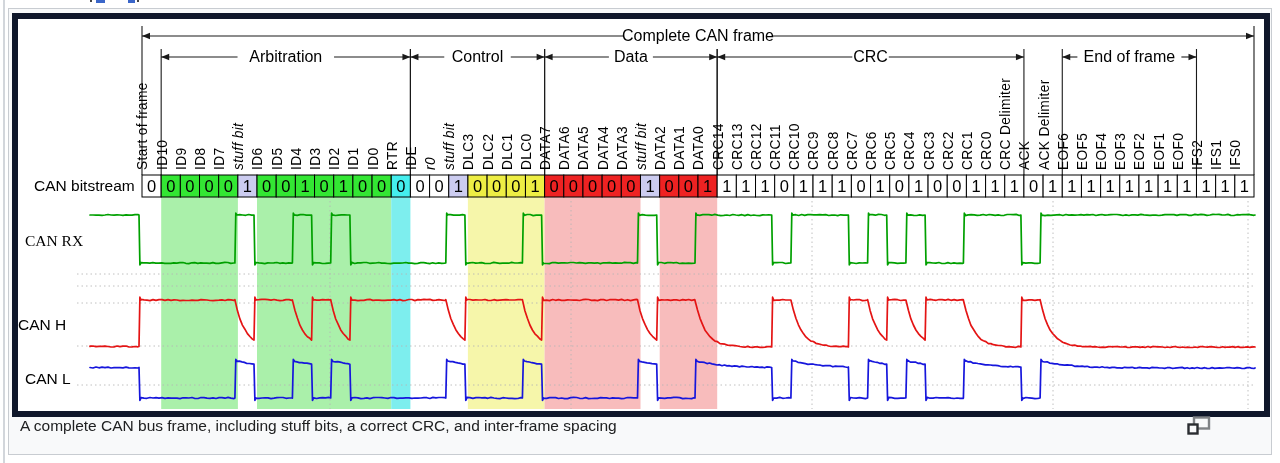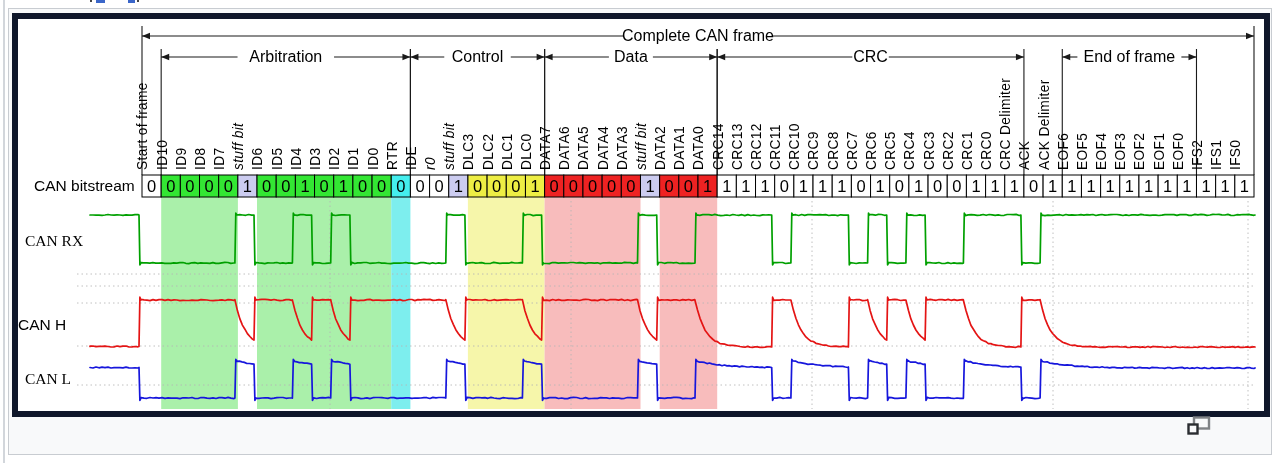--- a/index.html
+++ b/index.html
@@ -9,21 +9,21 @@
   .cut{position:absolute;top:0;}
   .thumb{position:absolute;left:8px;top:8px;width:1262px;height:445px;margin:0;
          border:1px solid #c8ccd1;background:#f8f9fa;}
   .image-frame{position:absolute;left:3px;top:4px;width:1246px;height:392px;
          border:6px solid #0f172a;background:#fff;cursor:pointer;}
   .image-frame svg{position:absolute;left:0;top:0;pointer-events:none;}
   .rowlabel{position:absolute;font-size:15.5px;color:#000;white-space:nowrap;line-height:18px;}
   .rl-bitstream{left:8px;top:158px;width:100px;text-align:right;margin-left:8px;}
   .rl-rx{left:7px;top:213px;font-family:Liberation Serif, serif;}
   .rl-h{left:0;top:297px;}
-  .rl-l{left:7px;top:351px;font-family:Liberation Serif, serif;}
+  .rl-l{left:7px;top:351px;}
   figcaption{position:absolute;left:11px;top:407px;width:1160px;font-size:15.5px;
          color:#202122;line-height:19px;}
   .magnify{position:absolute;left:1177px;top:405px;width:28px;height:24px;display:block;}
   text{font-family:"Liberation Sans","DejaVu Sans",sans-serif;}
 </style>
 </head>
 <body>
 
 <div class="page">
   <div class="left-rule"></div>
@@ -280,20 +280,23 @@
           </g>
           <path d="M85.0,210.0L85.0,210.0L88.0,210.0L91.0,210.1L94.0,210.1L97.0,210.4L100.0,210.0L103.0,209.5L106.0,210.0L109.0,210.1L112.0,209.9L115.0,210.0L118.0,210.4L121.0,209.9L124.0,210.2L127.0,210.2L130.0,209.6L133.0,209.6L134.0,210.0L134.0,210.0L134.9,259.8L135.8,258.0L135.8,257.7L138.8,257.9L141.8,257.9L144.8,258.1L147.8,257.6L150.8,258.1L153.8,258.1L156.8,257.9L159.8,258.4L162.8,258.4L165.8,258.3L168.8,257.8L171.8,258.1L174.8,257.7L177.8,257.5L180.8,258.3L183.8,258.6L186.8,257.8L189.8,257.6L192.8,258.3L195.8,257.8L198.8,258.1L201.8,258.1L204.8,258.4L207.8,257.6L210.8,258.4L213.8,258.4L216.8,257.9L219.8,257.4L222.8,257.5L225.8,258.4L228.8,258.0L229.9,258.0L229.9,258.0L230.8,208.2L231.7,210.0L231.7,210.0L234.7,209.7L237.7,210.0L240.7,210.3L243.7,209.5L246.7,210.2L249.0,210.0L249.0,210.0L249.9,259.8L250.8,258.0L250.8,257.5L253.8,257.9L256.8,258.2L259.8,258.6L262.8,257.9L265.8,258.0L268.8,257.8L271.8,257.5L274.8,258.3L277.8,257.9L280.8,258.3L283.8,257.8L286.8,258.1L287.4,258.0L287.4,258.0L288.3,208.2L289.2,210.0L289.2,209.8L292.2,210.4L295.2,209.6L298.2,209.5L301.2,210.2L304.2,210.1L306.6,210.0L306.6,210.0L307.5,259.8L308.4,258.0L308.4,257.6L311.4,257.8L314.4,257.9L317.4,258.5L320.4,258.4L323.4,258.2L325.7,258.0L325.7,258.0L326.6,208.2L327.5,210.0L327.5,209.9L330.5,210.5L333.5,210.1L336.5,209.9L339.5,209.8L342.5,210.0L344.9,210.0L344.9,210.0L345.8,259.8L346.7,258.0L346.7,257.4L349.7,258.5L352.7,257.8L355.7,257.9L358.7,257.5L361.7,257.5L364.7,258.3L367.7,258.1L370.7,258.0L373.7,257.5L376.7,258.1L379.7,258.1L382.7,258.5L385.7,258.6L388.7,258.1L391.7,258.1L394.7,258.1L397.7,258.0L400.7,257.5L403.7,258.2L406.7,258.2L409.7,258.6L412.7,258.3L415.7,257.6L418.7,257.6L421.7,258.2L424.7,258.6L427.7,257.8L430.7,258.5L433.7,257.9L436.7,258.3L439.7,258.2L440.8,258.0L440.8,258.0L441.7,208.2L442.6,210.0L442.6,209.5L445.6,209.7L448.6,210.2L451.6,210.0L454.6,210.2L457.6,209.7L459.9,210.0L459.9,210.0L460.8,259.8L461.7,258.0L461.7,258.3L464.7,257.8L467.7,257.5L470.7,258.1L473.7,257.9L476.7,257.6L479.7,258.4L482.7,258.5L485.7,258.3L488.7,257.4L491.7,257.9L494.7,258.4L497.7,258.1L500.7,258.2L503.7,258.2L506.7,257.4L509.7,258.0L512.7,258.0L515.7,257.6L517.4,258.0L517.4,258.0L518.3,208.2L519.2,210.0L519.2,210.4L522.2,209.5L525.2,209.5L528.2,210.6L531.2,210.1L534.2,210.2L536.6,210.0L536.6,210.0L537.5,259.8L538.4,258.0L538.4,258.4L541.4,258.5L544.4,258.6L547.4,257.5L550.4,257.6L553.4,258.1L556.4,257.9L559.4,257.9L562.4,258.0L565.4,257.5L568.4,257.5L571.4,258.0L574.4,257.7L577.4,257.9L580.4,258.3L583.4,257.9L586.4,257.8L589.4,258.1L592.4,257.8L595.4,258.6L598.4,257.8L601.4,257.9L604.4,257.7L607.4,258.2L610.4,257.8L613.4,258.1L616.4,258.2L619.4,257.4L622.4,257.6L625.4,257.6L628.4,258.4L631.4,257.6L632.5,258.0L632.5,258.0L633.4,208.2L634.3,210.0L634.3,210.4L637.3,209.6L640.3,210.2L643.3,210.4L646.3,210.3L649.3,210.4L651.7,210.0L651.7,210.0L652.6,259.8L653.5,258.0L653.5,257.5L656.5,257.5L659.5,258.3L662.5,257.7L665.5,257.5L668.5,257.8L671.5,257.5L674.5,258.5L677.5,258.2L680.5,258.3L683.5,258.1L686.5,258.3L689.5,258.2L690.0,258.0L690.0,258.0L690.9,208.2L691.8,210.0L691.8,209.9L694.8,210.3L697.8,209.7L700.8,209.6L703.8,209.6L706.8,210.2L709.8,209.4L712.8,210.1L715.8,210.6L718.8,210.4L721.8,210.0L724.8,210.5L727.8,209.5L730.8,210.0L733.8,210.3L736.8,209.7L739.8,210.6L742.8,209.6L745.8,210.5L748.8,210.0L751.8,210.5L754.8,210.6L757.8,209.9L760.8,210.0L763.8,209.9L766.7,210.0L766.7,210.0L767.6,259.8L768.5,258.0L768.5,257.5L771.5,257.6L774.5,257.5L777.5,257.5L780.5,258.5L783.5,258.1L785.9,258.0L785.9,258.0L786.8,208.2L787.7,210.0L787.7,210.1L790.7,209.7L793.7,210.5L796.7,209.5L799.7,210.4L802.7,209.7L805.7,209.5L808.7,209.9L811.7,209.9L814.7,209.6L817.7,209.8L820.7,209.6L823.7,210.5L826.7,210.1L829.7,210.0L832.7,210.6L835.7,209.8L838.7,210.1L841.7,210.1L843.4,210.0L843.4,210.0L844.3,259.8L845.2,258.0L845.2,257.7L848.2,258.0L851.2,258.5L854.2,257.8L857.2,258.0L860.2,257.9L862.6,258.0L862.6,258.0L863.5,208.2L864.4,210.0L864.4,209.6L867.4,209.7L870.4,210.2L873.4,209.4L876.4,209.5L879.4,210.3L881.7,210.0L881.7,210.0L882.6,259.8L883.5,258.0L883.5,257.6L886.5,257.7L889.5,257.9L892.5,258.3L895.5,258.1L898.5,258.1L900.9,258.0L900.9,258.0L901.8,208.2L902.7,210.0L902.7,210.2L905.7,209.9L908.7,210.3L911.7,210.5L914.7,209.8L917.7,210.3L920.1,210.0L920.1,210.0L921.0,259.8L921.9,258.0L921.9,257.5L924.9,257.6L927.9,258.0L930.9,258.2L933.9,257.5L936.9,258.5L939.9,258.5L942.9,257.6L945.9,258.5L948.9,257.9L951.9,258.3L954.9,258.1L957.9,258.3L958.4,258.0L958.4,258.0L959.3,208.2L960.2,210.0L960.2,210.6L963.2,209.9L966.2,209.7L969.2,209.8L972.2,210.3L975.2,210.2L978.2,209.5L981.2,210.3L984.2,209.5L987.2,209.9L990.2,210.3L993.2,209.9L996.2,210.5L999.2,210.3L1002.2,209.5L1005.2,209.5L1008.2,209.6L1011.2,209.4L1014.2,210.5L1015.9,210.0L1015.9,210.0L1016.8,259.8L1017.7,258.0L1017.7,257.7L1020.7,258.2L1023.7,257.8L1026.7,257.8L1029.7,258.3L1032.7,258.3L1035.1,258.0L1035.1,258.0L1036.0,208.2L1036.9,210.0L1036.9,210.1L1039.9,210.6L1042.9,210.1L1045.9,210.4L1048.9,210.1L1051.9,209.9L1054.9,209.7L1057.9,210.5L1060.9,209.5L1063.9,210.1L1066.9,209.9L1069.9,210.2L1072.9,210.0L1075.9,209.6L1078.9,210.2L1081.9,209.7L1084.9,209.8L1087.9,209.5L1090.9,210.5L1093.9,209.9L1096.9,209.5L1099.9,210.1L1102.9,209.9L1105.9,209.6L1108.9,209.5L1111.9,209.5L1114.9,209.9L1117.9,210.5L1120.9,209.9L1123.9,210.5L1126.9,209.8L1129.9,209.8L1132.9,210.1L1135.9,209.4L1138.9,209.8L1141.9,210.1L1144.9,210.4L1147.9,210.2L1150.9,210.2L1153.9,210.5L1156.9,210.2L1159.9,209.6L1162.9,209.5L1165.9,209.6L1168.9,209.7L1171.9,210.4L1174.9,209.6L1177.9,209.6L1180.9,209.5L1183.9,210.4L1186.9,210.3L1189.9,209.4L1192.9,209.8L1195.9,209.4L1198.9,209.7L1201.9,210.4L1204.9,210.0L1207.9,209.4L1210.9,209.5L1213.9,209.4L1216.9,209.9L1219.9,210.0L1222.9,209.4L1225.9,210.4L1228.9,210.5L1231.9,209.7L1234.9,209.8L1237.9,209.5L1240.9,209.6L1243.9,209.4L1246.0,210.0L1246.0,209.9L1249.0,210.3L1250.0,210.0" fill="none" stroke="#00a000" stroke-width="1.7" stroke-linejoin="round" stroke-linecap="round"></path>
           <path d="M85.0,341.5L85.0,341.1L88.0,341.0L91.0,341.6L94.0,341.3L97.0,341.3L100.0,341.2L103.0,341.5L106.0,342.0L109.0,341.9L112.0,341.0L115.0,341.7L118.0,341.2L121.0,341.0L124.0,342.0L127.0,341.9L130.0,341.5L133.0,341.8L134.0,341.5L134.0,341.5L134.9,292.2L136.0,295.0L136.0,294.4L139.0,294.9L142.0,295.2L145.0,295.6L148.0,294.6L151.0,295.4L154.0,294.6L157.0,294.6L160.0,295.4L163.0,294.6L166.0,295.3L169.0,294.8L172.0,295.0L175.0,295.6L178.0,295.3L181.0,295.5L184.0,295.5L187.0,295.2L190.0,295.4L193.0,295.3L196.0,294.6L199.0,294.8L202.0,295.0L205.0,295.5L208.0,295.6L211.0,295.4L214.0,295.2L217.0,294.8L220.0,295.5L223.0,294.6L226.0,294.9L229.0,295.4L229.9,295.0L229.9,294.6L232.4,305.6L234.9,313.9L237.4,320.1L239.9,324.2L242.4,328.6L244.9,331.5L247.4,334.1L249.0,335.1L249.0,335.1L249.9,292.2L251.0,295.0L251.0,294.8L254.0,294.7L257.0,294.4L260.0,294.4L263.0,294.6L266.0,295.2L269.0,294.5L272.0,295.1L275.0,295.6L278.0,295.3L281.0,294.6L284.0,294.6L287.0,295.3L287.4,295.0L287.4,295.1L289.9,305.2L292.4,313.0L294.9,320.2L297.4,325.0L299.9,328.9L302.4,331.7L304.9,333.3L306.6,335.1L306.6,335.1L307.5,292.2L308.6,295.0L308.6,294.6L311.6,295.2L314.6,295.2L317.6,294.6L320.6,294.9L323.6,294.7L325.7,295.0L325.7,294.7L328.2,305.5L330.7,314.0L333.2,319.3L335.7,324.9L338.2,328.5L340.7,331.1L343.2,334.3L344.9,335.1L344.9,335.1L345.8,292.2L346.9,295.0L346.9,295.1L349.9,295.2L352.9,295.6L355.9,295.4L358.9,295.4L361.9,294.6L364.9,294.4L367.9,295.4L370.9,295.2L373.9,295.1L376.9,295.3L379.9,295.3L382.9,295.1L385.9,295.1L388.9,294.6L391.9,295.3L394.9,294.6L397.9,295.6L400.9,295.3L403.9,294.5L406.9,294.5L409.9,295.6L412.9,294.6L415.9,294.9L418.9,294.4L421.9,294.7L424.9,294.4L427.9,295.4L430.9,295.1L433.9,294.7L436.9,295.1L439.9,295.5L440.8,295.0L440.8,294.6L443.3,305.1L445.8,313.5L448.3,319.3L450.8,324.7L453.3,328.5L455.8,331.6L458.3,333.8L459.9,335.1L459.9,335.1L460.8,292.2L461.9,295.0L461.9,294.4L464.9,294.5L467.9,295.2L470.9,294.9L473.9,295.0L476.9,295.0L479.9,294.5L482.9,295.4L485.9,295.5L488.9,294.7L491.9,295.4L494.9,295.1L497.9,294.8L500.9,294.7L503.9,294.9L506.9,295.0L509.9,295.0L512.9,294.6L515.9,294.5L517.4,295.0L517.4,294.6L519.9,305.8L522.4,313.3L524.9,320.0L527.4,325.0L529.9,328.8L532.4,331.1L534.9,334.0L536.6,335.1L536.6,335.1L537.5,292.2L538.6,295.0L538.6,295.4L541.6,295.2L544.6,295.6L547.6,294.5L550.6,295.3L553.6,294.6L556.6,295.4L559.6,295.4L562.6,294.8L565.6,295.0L568.6,295.1L571.6,295.2L574.6,295.5L577.6,294.7L580.6,294.4L583.6,294.5L586.6,295.4L589.6,295.2L592.6,295.6L595.6,294.6L598.6,294.6L601.6,295.5L604.6,294.7L607.6,294.5L610.6,294.6L613.6,295.1L616.6,294.4L619.6,295.5L622.6,294.7L625.6,295.6L628.6,294.9L631.6,294.4L632.5,295.0L632.5,294.7L635.0,305.8L637.5,313.6L640.0,319.4L642.5,324.6L645.0,328.5L647.5,331.3L650.0,333.7L651.7,335.1L651.7,335.1L652.6,292.2L653.7,295.0L653.7,295.4L656.7,294.8L659.7,295.0L662.7,294.9L665.7,295.4L668.7,294.9L671.7,294.8L674.7,295.5L677.7,294.6L680.7,295.1L683.7,294.5L686.7,295.4L689.7,294.7L690.0,295.0L690.0,295.5L692.5,305.0L695.0,313.3L697.5,319.3L700.0,325.2L702.5,328.4L705.0,331.7L707.5,334.0L710.0,336.1L712.5,336.7L715.0,338.6L717.5,338.9L720.0,339.2L722.5,340.1L725.0,340.4L727.5,340.4L730.0,340.6L732.5,341.0L735.0,341.5L737.5,341.9L740.0,342.2L742.5,341.4L745.0,342.1L747.5,342.3L750.0,341.8L752.5,341.9L755.0,342.3L757.5,342.3L760.0,342.2L762.5,341.7L765.0,341.6L766.7,342.0L766.7,342.0L767.6,292.2L768.7,295.0L768.7,295.4L771.7,295.1L774.7,295.1L777.7,294.5L780.7,295.0L783.7,295.0L785.9,295.0L785.9,295.0L788.4,305.1L790.9,313.3L793.4,319.8L795.9,324.8L798.4,328.6L800.9,331.9L803.4,334.1L805.9,336.1L808.4,336.5L810.9,338.3L813.4,338.8L815.9,339.5L818.4,340.2L820.9,340.0L823.4,341.0L825.9,341.5L828.4,341.3L830.9,341.2L833.4,341.7L835.9,341.6L838.4,341.2L840.9,341.6L843.4,341.7L843.4,341.9L843.4,341.9L844.3,292.2L845.4,295.0L845.4,294.5L848.4,295.0L851.4,294.7L854.4,294.5L857.4,295.6L860.4,295.3L862.6,295.0L862.6,294.6L865.1,305.4L867.6,313.8L870.1,319.4L872.6,324.7L875.1,328.6L877.6,331.3L880.1,334.3L881.7,335.1L881.7,335.1L882.6,292.2L883.7,295.0L883.7,294.8L886.7,294.7L889.7,294.4L892.7,294.7L895.7,295.5L898.7,295.1L900.9,295.0L900.9,295.0L903.4,305.2L905.9,313.9L908.4,320.0L910.9,325.0L913.4,328.6L915.9,331.3L918.4,333.3L920.1,335.1L920.1,335.1L921.0,292.2L922.1,295.0L922.1,295.0L925.1,294.4L928.1,294.9L931.1,295.3L934.1,294.5L937.1,294.6L940.1,295.2L943.1,294.4L946.1,295.3L949.1,294.7L952.1,295.3L955.1,294.8L958.1,294.6L958.4,295.0L958.4,295.2L960.9,305.2L963.4,313.3L965.9,320.3L968.4,324.3L970.9,328.3L973.4,331.7L975.9,334.4L978.4,335.7L980.9,336.6L983.4,338.6L985.9,338.6L988.4,339.7L990.9,340.1L993.4,340.5L995.9,340.5L998.4,341.0L1000.9,341.9L1003.4,341.6L1005.9,341.8L1008.4,342.2L1010.9,342.3L1013.4,341.4L1015.9,341.7L1015.9,341.9L1015.9,341.9L1016.8,292.2L1017.9,295.0L1017.9,295.3L1020.9,295.4L1023.9,294.8L1026.9,294.9L1029.9,295.3L1032.9,294.8L1035.1,295.0L1035.1,294.7L1037.6,305.1L1040.1,313.7L1042.6,319.9L1045.1,325.1L1047.6,328.5L1050.1,331.2L1052.6,333.8L1055.1,335.4L1057.6,337.2L1060.1,338.1L1062.6,339.0L1065.1,340.0L1067.6,340.4L1070.1,340.2L1072.6,341.1L1075.1,341.0L1077.6,341.7L1080.1,341.6L1082.6,341.7L1085.1,341.4L1087.6,341.9L1090.1,341.6L1092.6,342.0L1095.1,342.3L1097.6,342.1L1100.1,342.4L1102.6,341.9L1105.1,341.5L1107.6,341.8L1110.1,341.5L1112.6,341.6L1115.1,341.9L1117.6,342.0L1120.1,341.6L1122.6,342.5L1125.1,342.3L1127.6,341.9L1130.1,341.8L1132.6,341.9L1135.1,342.4L1137.6,341.9L1140.1,342.5L1142.6,341.5L1145.1,342.3L1147.6,341.7L1150.1,341.7L1152.6,341.8L1155.1,341.9L1157.6,342.0L1160.1,342.5L1162.6,342.0L1165.1,342.5L1167.6,341.9L1170.1,341.5L1172.6,342.2L1175.1,342.5L1177.6,342.0L1180.1,342.5L1182.6,342.1L1185.1,342.5L1187.6,342.5L1190.1,342.0L1192.6,342.5L1195.1,341.6L1197.6,341.7L1200.1,342.0L1202.6,342.1L1205.1,341.7L1207.6,341.9L1210.1,342.2L1212.6,342.4L1215.1,342.5L1217.6,341.7L1220.1,342.4L1222.6,342.0L1225.1,342.1L1227.6,341.6L1230.1,342.4L1232.6,341.7L1235.1,342.3L1237.6,342.4L1240.1,342.2L1242.6,341.9L1245.1,342.5L1246.0,342.0L1246.0,342.2L1249.0,341.8L1250.0,342.0" fill="none" stroke="#e41414" stroke-width="1.7" stroke-linejoin="round" stroke-linecap="round"></path>
           <path d="M85.0,362.5L85.0,362.5L88.0,363.0L91.0,362.0L94.0,362.8L97.0,362.2L100.0,362.6L103.0,362.1L106.0,363.0L109.0,362.7L112.0,362.5L115.0,362.6L118.0,362.8L121.0,362.2L124.0,362.8L127.0,363.0L130.0,362.9L133.0,363.0L134.0,362.5L134.0,362.5L134.9,395.4L136.0,393.0L136.0,392.6L139.0,393.1L142.0,393.3L145.0,392.5L148.0,393.0L151.0,392.6L154.0,393.2L157.0,392.7L160.0,393.3L163.0,392.8L166.0,393.2L169.0,393.0L172.0,393.1L175.0,393.6L178.0,392.8L181.0,392.8L184.0,393.0L187.0,392.5L190.0,393.5L193.0,393.5L196.0,392.5L199.0,392.6L202.0,393.1L205.0,393.3L208.0,392.8L211.0,393.5L214.0,392.6L217.0,392.6L220.0,393.2L223.0,392.4L226.0,393.1L229.0,393.6L229.9,393.0L229.9,393.0L230.8,354.4L231.9,356.0L231.9,356.4L234.4,356.1L236.9,356.9L239.4,357.4L241.9,358.5L244.4,358.5L246.9,358.8L249.0,359.2L249.0,359.2L249.9,395.4L251.0,393.0L251.0,393.4L254.0,393.3L257.0,393.0L260.0,392.8L263.0,392.9L266.0,393.6L269.0,393.2L272.0,392.7L275.0,392.5L278.0,392.5L281.0,393.3L284.0,393.0L287.0,392.8L287.4,393.0L287.4,393.0L288.3,354.4L289.4,356.0L289.4,356.4L291.9,356.9L294.4,357.6L296.9,357.6L299.4,358.1L301.9,358.1L304.4,358.7L306.6,359.2L306.6,359.2L307.5,395.4L308.6,393.0L308.6,392.8L311.6,393.5L314.6,392.8L317.6,392.7L320.6,392.8L323.6,392.4L325.7,393.0L325.7,393.0L326.6,354.4L327.7,356.0L327.7,356.5L330.2,356.8L332.7,356.6L335.2,357.1L337.7,357.8L340.2,358.4L342.7,358.6L344.9,359.2L344.9,359.2L345.8,395.4L346.9,393.0L346.9,392.9L349.9,392.5L352.9,392.9L355.9,393.6L358.9,393.4L361.9,392.9L364.9,393.6L367.9,392.7L370.9,392.5L373.9,392.5L376.9,392.7L379.9,393.0L382.9,393.4L385.9,392.5L388.9,392.7L391.9,393.3L394.9,393.2L397.9,393.1L400.9,392.9L403.9,392.8L406.9,393.3L409.9,393.0L412.9,393.2L415.9,393.0L418.9,392.6L421.9,392.7L424.9,393.5L427.9,392.4L430.9,392.8L433.9,392.5L436.9,392.5L439.9,392.6L440.8,393.0L440.8,393.0L441.7,354.4L442.8,356.0L442.8,356.0L445.3,356.6L447.8,356.6L450.3,357.4L452.8,357.9L455.3,358.3L457.8,359.1L459.9,359.2L459.9,359.2L460.8,395.4L461.9,393.0L461.9,392.4L464.9,392.7L467.9,393.3L470.9,392.7L473.9,392.5L476.9,392.9L479.9,392.6L482.9,393.3L485.9,392.4L488.9,393.0L491.9,393.4L494.9,393.6L497.9,392.7L500.9,393.0L503.9,393.3L506.9,393.3L509.9,393.6L512.9,393.5L515.9,392.6L517.4,393.0L517.4,393.0L518.3,354.4L519.4,356.0L519.4,356.0L521.9,356.6L524.4,357.0L526.9,357.7L529.4,358.2L531.9,358.8L534.4,358.8L536.6,359.2L536.6,359.2L537.5,395.4L538.6,393.0L538.6,393.3L541.6,393.3L544.6,392.6L547.6,392.7L550.6,392.6L553.6,393.5L556.6,393.0L559.6,393.6L562.6,393.6L565.6,392.6L568.6,392.4L571.6,392.5L574.6,393.3L577.6,393.5L580.6,392.6L583.6,393.6L586.6,393.5L589.6,393.3L592.6,393.3L595.6,392.6L598.6,392.9L601.6,392.8L604.6,393.5L607.6,392.9L610.6,393.2L613.6,393.1L616.6,393.6L619.6,393.3L622.6,392.5L625.6,392.7L628.6,392.9L631.6,392.8L632.5,393.0L632.5,393.0L633.4,354.4L634.5,356.0L634.5,356.3L637.0,356.9L639.5,357.4L642.0,357.9L644.5,358.2L647.0,358.6L649.5,358.9L651.7,359.2L651.7,359.2L652.6,395.4L653.7,393.0L653.7,392.9L656.7,393.1L659.7,393.4L662.7,392.8L665.7,392.9L668.7,392.4L671.7,392.4L674.7,392.6L677.7,393.6L680.7,393.3L683.7,393.5L686.7,393.6L689.7,392.5L690.0,393.0L690.0,393.0L690.9,354.4L692.0,356.0L692.0,356.3L694.5,357.1L697.0,357.2L699.5,357.4L702.0,358.6L704.5,358.0L707.0,358.9L709.5,359.4L712.0,360.0L714.5,359.7L717.0,360.7L719.5,360.0L722.0,360.9L724.5,360.7L727.0,361.4L729.5,360.9L732.0,361.2L734.5,361.8L737.0,361.2L739.5,361.5L742.0,362.0L744.5,361.8L747.0,361.5L749.5,362.2L752.0,361.9L754.5,362.3L757.0,362.1L759.5,362.8L762.0,361.9L764.5,362.1L766.7,362.5L766.7,362.5L767.6,395.4L768.7,393.0L768.7,393.0L771.7,393.1L774.7,392.4L777.7,393.3L780.7,393.0L783.7,392.6L785.9,393.0L785.9,393.0L786.8,354.4L787.9,356.0L787.9,356.0L790.4,356.1L792.9,357.3L795.4,357.7L797.9,358.2L800.4,358.7L802.9,359.3L805.4,359.1L807.9,359.0L810.4,359.7L812.9,360.0L815.4,360.2L817.9,360.9L820.4,360.7L822.9,360.6L825.4,360.7L827.9,361.8L830.4,361.1L832.9,361.4L835.4,361.4L837.9,361.4L840.4,362.0L842.9,362.5L843.4,362.0L843.4,362.0L844.3,395.4L845.4,393.0L845.4,392.5L848.4,393.0L851.4,393.2L854.4,392.7L857.4,393.1L860.4,393.6L862.6,393.0L862.6,393.0L863.5,354.4L864.6,356.0L864.6,355.5L867.1,356.4L869.6,357.0L872.1,357.3L874.6,358.3L877.1,358.2L879.6,359.3L881.7,359.2L881.7,359.2L882.6,395.4L883.7,393.0L883.7,392.4L886.7,392.6L889.7,393.3L892.7,393.4L895.7,393.2L898.7,393.1L900.9,393.0L900.9,393.0L901.8,354.4L902.9,356.0L902.9,355.5L905.4,357.1L907.9,357.1L910.4,357.1L912.9,358.3L915.4,358.2L917.9,359.3L920.1,359.2L920.1,359.2L921.0,395.4L922.1,393.0L922.1,392.4L925.1,393.2L928.1,393.2L931.1,392.5L934.1,392.8L937.1,392.9L940.1,392.9L943.1,392.6L946.1,393.1L949.1,393.5L952.1,393.0L955.1,393.4L958.1,393.4L958.4,393.0L958.4,393.0L959.3,354.4L960.4,356.0L960.4,355.5L962.9,356.8L965.4,356.6L967.9,358.1L970.4,358.0L972.9,358.5L975.4,358.9L977.9,359.3L980.4,359.9L982.9,359.9L985.4,360.0L987.9,360.4L990.4,360.3L992.9,360.6L995.4,361.3L997.9,361.6L1000.4,361.5L1002.9,361.9L1005.4,361.3L1007.9,362.0L1010.4,361.5L1012.9,361.7L1015.4,362.1L1015.9,362.0L1015.9,362.0L1016.8,395.4L1017.9,393.0L1017.9,393.6L1020.9,392.5L1023.9,392.8L1026.9,393.1L1029.9,393.6L1032.9,393.4L1035.1,393.0L1035.1,393.0L1036.0,354.4L1037.1,356.0L1037.1,356.5L1039.6,357.0L1042.1,356.8L1044.6,358.1L1047.1,358.3L1049.6,358.9L1052.1,358.8L1054.6,359.7L1057.1,359.8L1059.6,360.2L1062.1,359.9L1064.6,360.2L1067.1,360.2L1069.6,361.3L1072.1,361.2L1074.6,361.3L1077.1,361.2L1079.6,361.6L1082.1,361.3L1084.6,362.1L1087.1,362.3L1089.6,362.1L1092.1,362.2L1094.6,362.5L1097.1,361.8L1099.6,362.5L1102.1,362.4L1104.6,362.9L1107.1,362.3L1109.6,362.4L1112.1,362.8L1114.6,362.8L1117.1,363.1L1119.6,362.3L1122.1,362.6L1124.6,362.7L1127.1,362.3L1129.6,363.1L1132.1,362.9L1134.6,362.4L1137.1,362.9L1139.6,362.8L1142.1,362.9L1144.6,363.3L1147.1,362.4L1149.6,362.7L1152.1,362.6L1154.6,363.0L1157.1,363.0L1159.6,363.4L1162.1,362.7L1164.6,362.6L1167.1,363.3L1169.6,363.1L1172.1,362.8L1174.6,362.6L1177.1,362.4L1179.6,363.4L1182.1,362.7L1184.6,363.5L1187.1,362.9L1189.6,363.3L1192.1,362.5L1194.6,363.1L1197.1,363.3L1199.6,362.7L1202.1,363.4L1204.6,363.5L1207.1,362.6L1209.6,363.4L1212.1,363.1L1214.6,362.8L1217.1,363.1L1219.6,363.0L1222.1,362.5L1224.6,362.6L1227.1,363.0L1229.6,363.2L1232.1,362.7L1234.6,362.9L1237.1,363.5L1239.6,363.4L1242.1,362.6L1244.6,362.5L1246.0,363.0L1246.0,363.2L1249.0,363.5L1250.0,363.0" fill="none" stroke="#1616dc" stroke-width="1.7" stroke-linejoin="round" stroke-linecap="round"></path>
         </svg>
       <span class="rowlabel rl-bitstream">CAN bitstream</span>
       <span class="rowlabel rl-rx">CAN RX</span>
       <span class="rowlabel rl-h">CAN H</span>
       <span class="rowlabel rl-l">CAN L</span>
     </div>
+    <figcaption>
+      <span>A complete CAN bus frame, including stuff bits, a correct CRC, and inter-frame spacing</span>
+    </figcaption>
     <span class="magnify">
       <svg width="28" height="24" viewBox="0 0 28 24">
         <rect x="8" y="3.5" width="15" height="11" fill="#f8f9fa" stroke="#7f8285" stroke-width="2.4"></rect>
         <rect x="2.5" y="10.5" width="9" height="9" fill="#f8f9fa" stroke="#2a2d30" stroke-width="2.4"></rect>
       </svg>
     </span>
   </figure>
 </div>
 
 </body></html>

